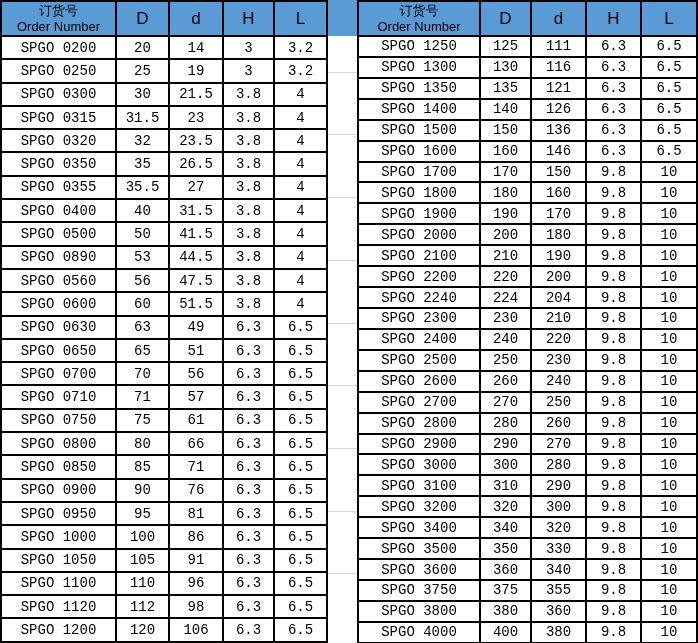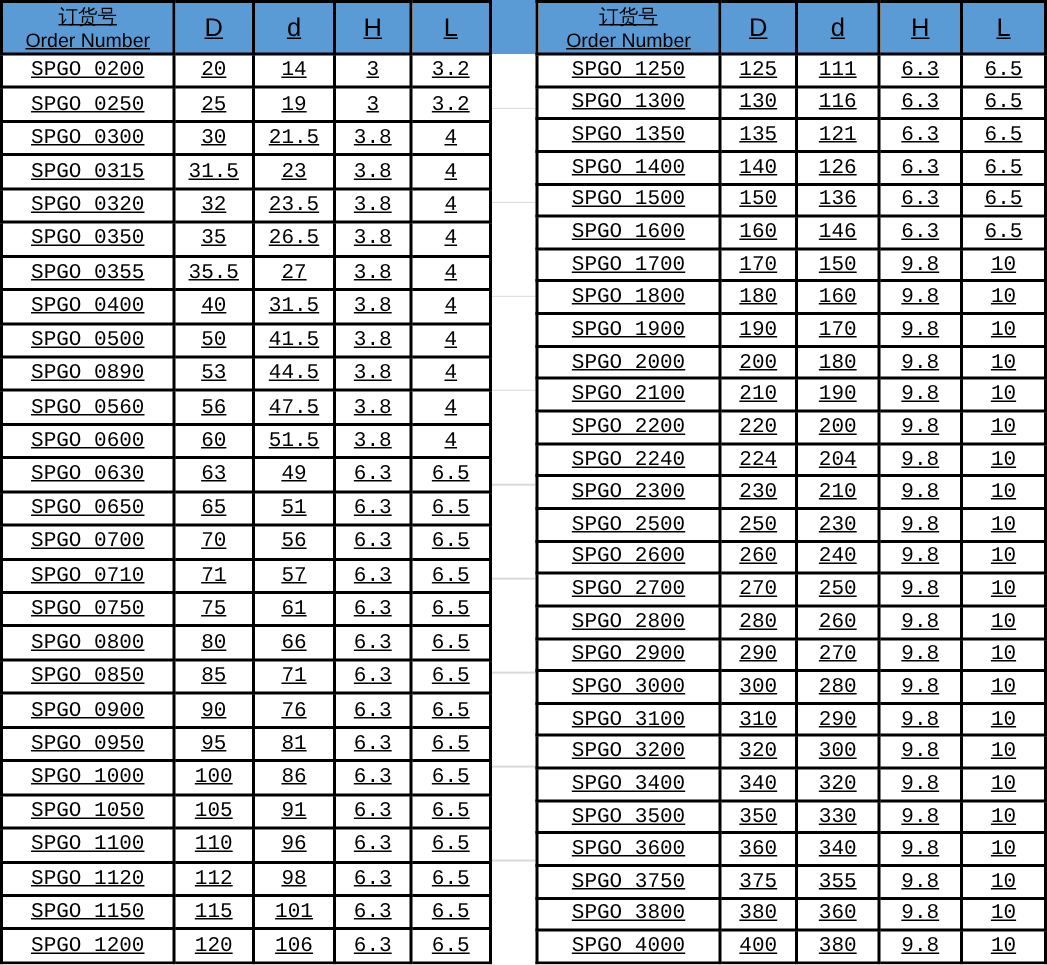--- a/index.html
+++ b/index.html
@@ -9,21 +9,20 @@
     --row-bg:#FFFFFF;
   }
   *{margin:0;padding:0;box-sizing:border-box;}
   html,body{background:#fff;}
   .sheet{
     width:698px;height:643px;
     display:flex;
     overflow:hidden;
     background:#fff;
     font-family:"Liberation Sans",sans-serif;
-    text-decoration:underline;
   }
   table.spec-table{
     border-collapse:collapse;
     table-layout:fixed;
     height:643px;
   }
   table.left{width:326px;}
   table.right{width:339px;}
   table.spec-table th,
   table.spec-table td{
@@ -260,27 +259,20 @@
           <td>SPGO 1100</td>
           <td>110</td>
           <td>96</td>
           <td>6.3</td>
           <td>6.5</td>
         </tr>
         <tr>
           <td>SPGO 1120</td>
           <td>112</td>
           <td>98</td>
-          <td>6.3</td>
-          <td>6.5</td>
-        </tr>
-        <tr>
-          <td>SPGO 1150</td>
-          <td>115</td>
-          <td>101</td>
           <td>6.3</td>
           <td>6.5</td>
         </tr>
         <tr>
           <td>SPGO 1200</td>
           <td>120</td>
           <td>106</td>
           <td>6.3</td>
           <td>6.5</td>
         </tr>
@@ -405,20 +397,27 @@
           <td>10</td>
         </tr>
         <tr>
           <td>SPGO 2300</td>
           <td>230</td>
           <td>210</td>
           <td>9.8</td>
           <td>10</td>
         </tr>
         <tr>
+          <td>SPGO 2400</td>
+          <td>240</td>
+          <td>220</td>
+          <td>9.8</td>
+          <td>10</td>
+        </tr>
+        <tr>
           <td>SPGO 2500</td>
           <td>250</td>
           <td>230</td>
           <td>9.8</td>
           <td>10</td>
         </tr>
         <tr>
           <td>SPGO 2600</td>
           <td>260</td>
           <td>240</td>

